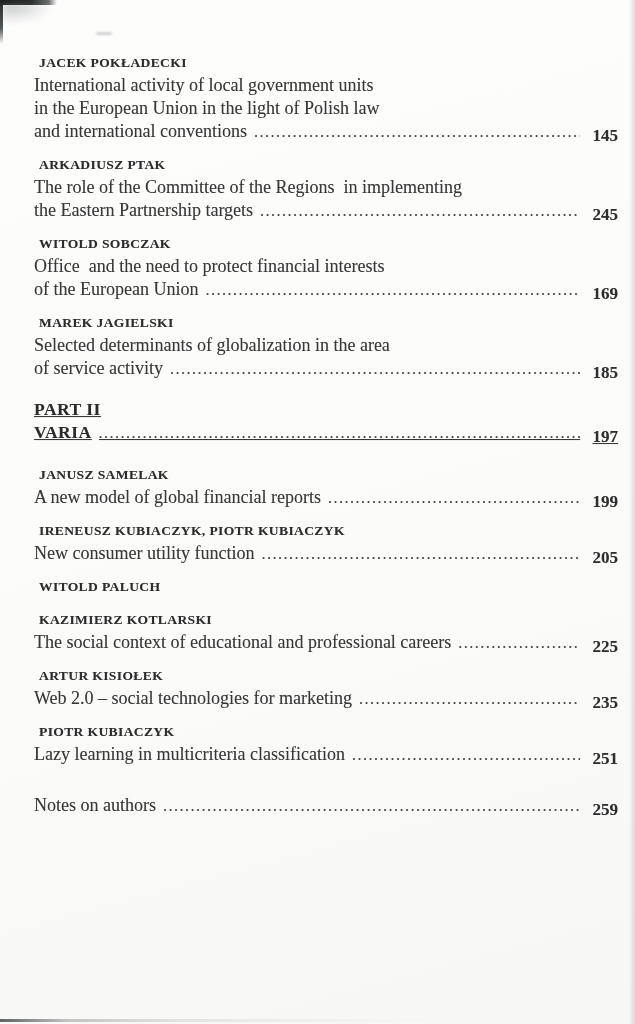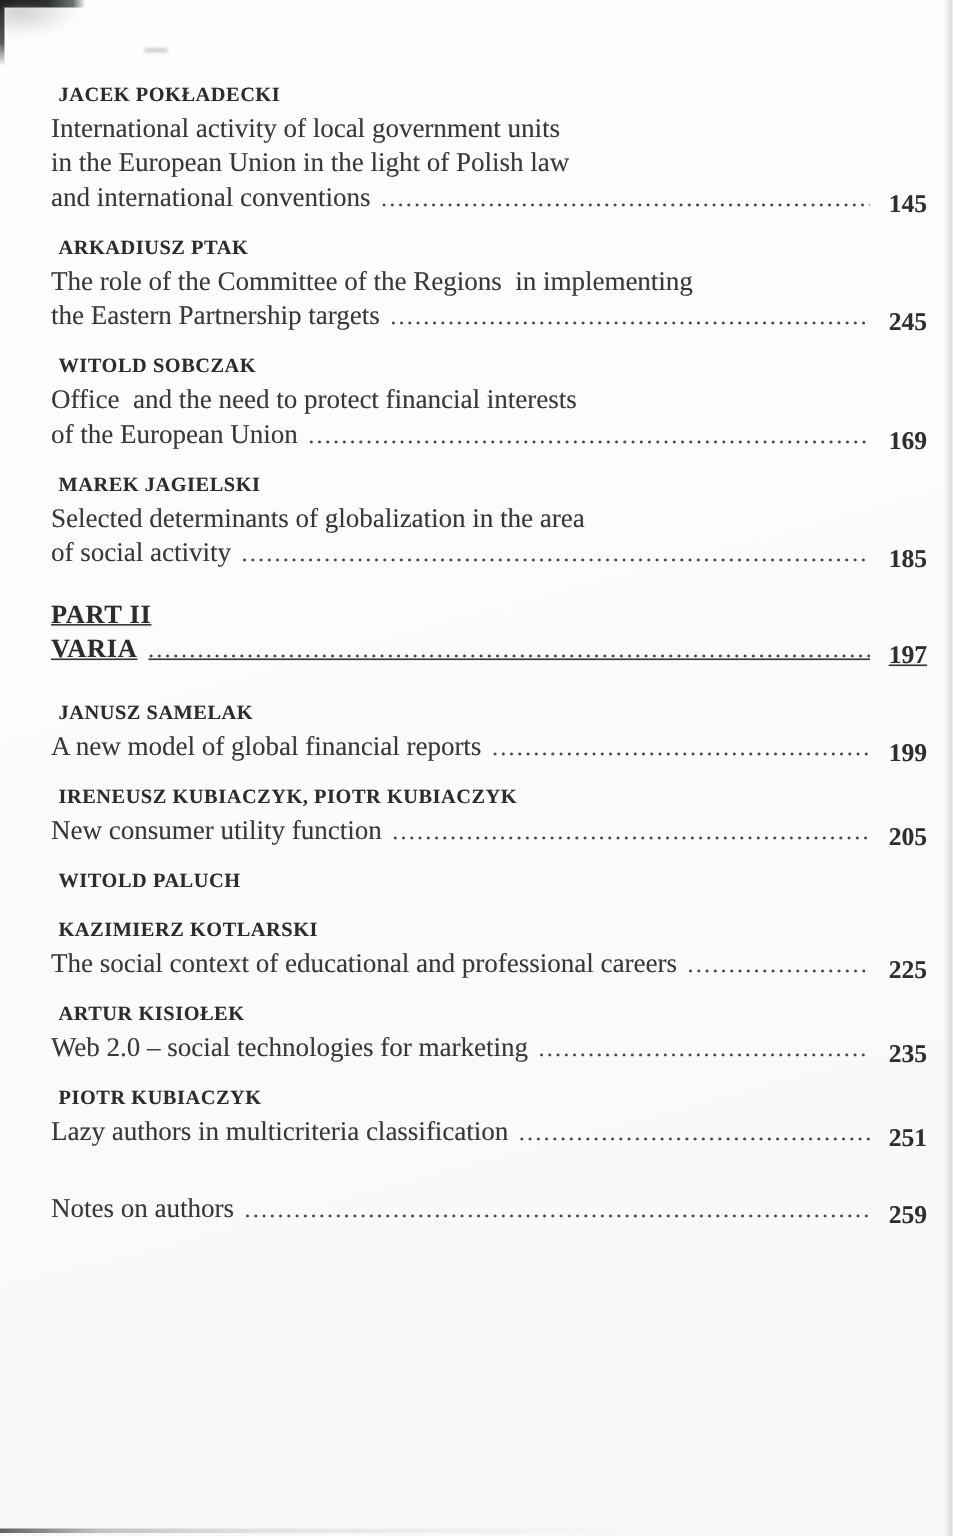--- a/index.html
+++ b/index.html
@@ -146,21 +146,21 @@
       <span class="line">of the European Union</span>
       <span class="leader"></span>
       <span class="pagenum">169</span>
     </div>
   </div>
 
   <div class="entry">
     <div class="author">MAREK JAGIELSKI</div>
     <div class="line">Selected determinants of globalization in the area</div>
     <div class="row">
-      <span class="line">of social activity</span>
+      <span class="line">of service activity</span>
       <span class="leader"></span>
       <span class="pagenum">185</span>
     </div>
   </div>
 
   <div class="section">
     <div class="stitle">PART II</div>
     <div class="row">
       <span class="line">VARIA</span>
       <span class="leader"></span>
@@ -204,21 +204,21 @@
     <div class="row">
       <span class="line">Web 2.0 – social technologies for marketing</span>
       <span class="leader"></span>
       <span class="pagenum">235</span>
     </div>
   </div>
 
   <div class="entry">
     <div class="author">PIOTR KUBIACZYK</div>
     <div class="row">
-      <span class="line">Lazy authors in multicriteria classification</span>
+      <span class="line">Lazy learning in multicriteria classification</span>
       <span class="leader"></span>
       <span class="pagenum">251</span>
     </div>
   </div>
 
   <div class="row notes">
     <span class="line">Notes on authors</span>
     <span class="leader"></span>
     <span class="pagenum">259</span>
   </div>

